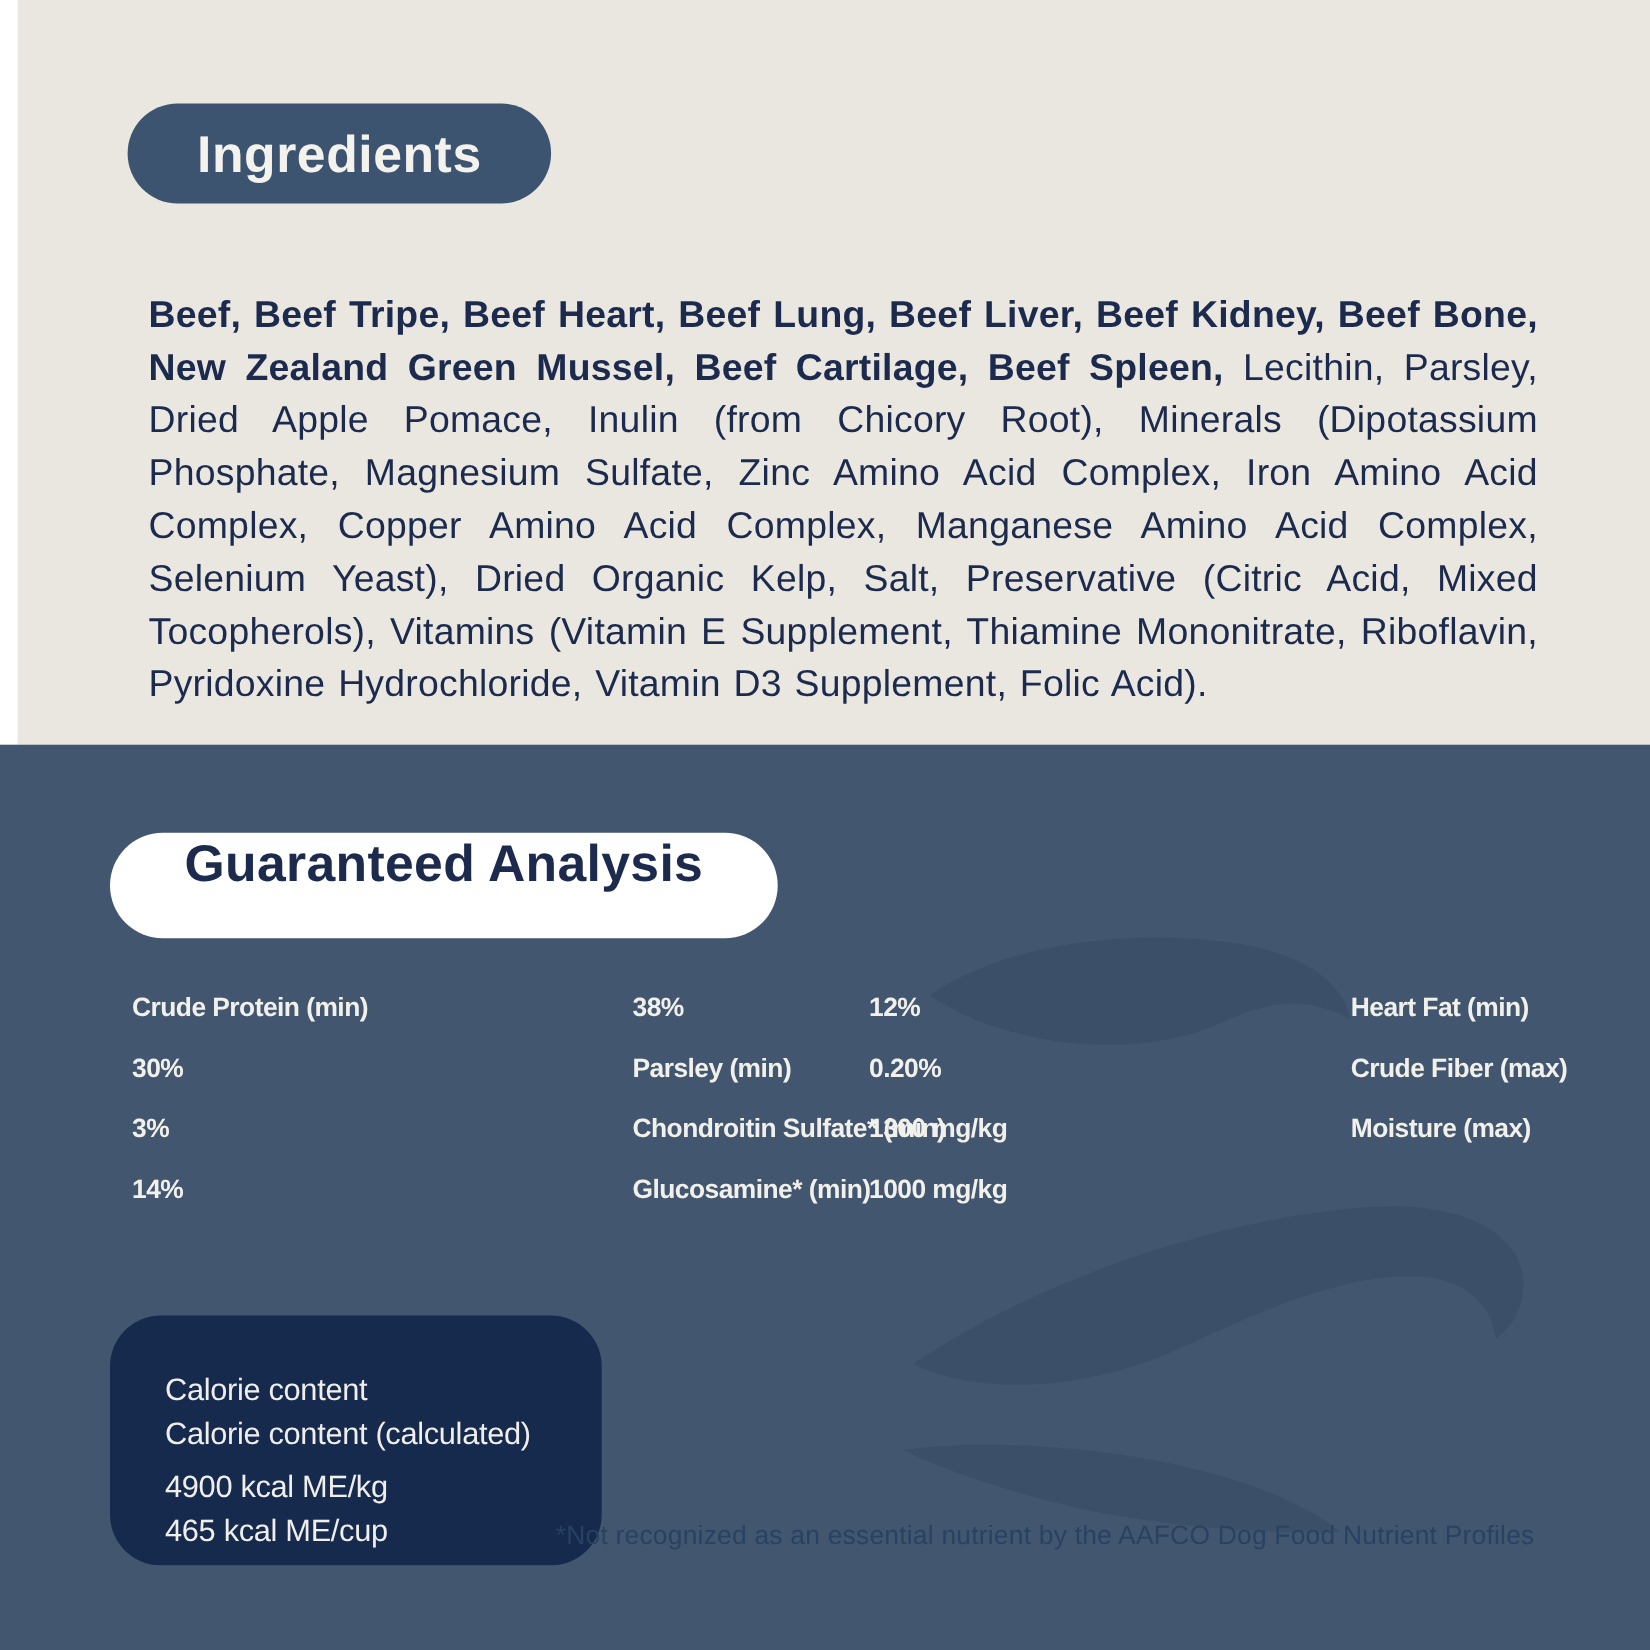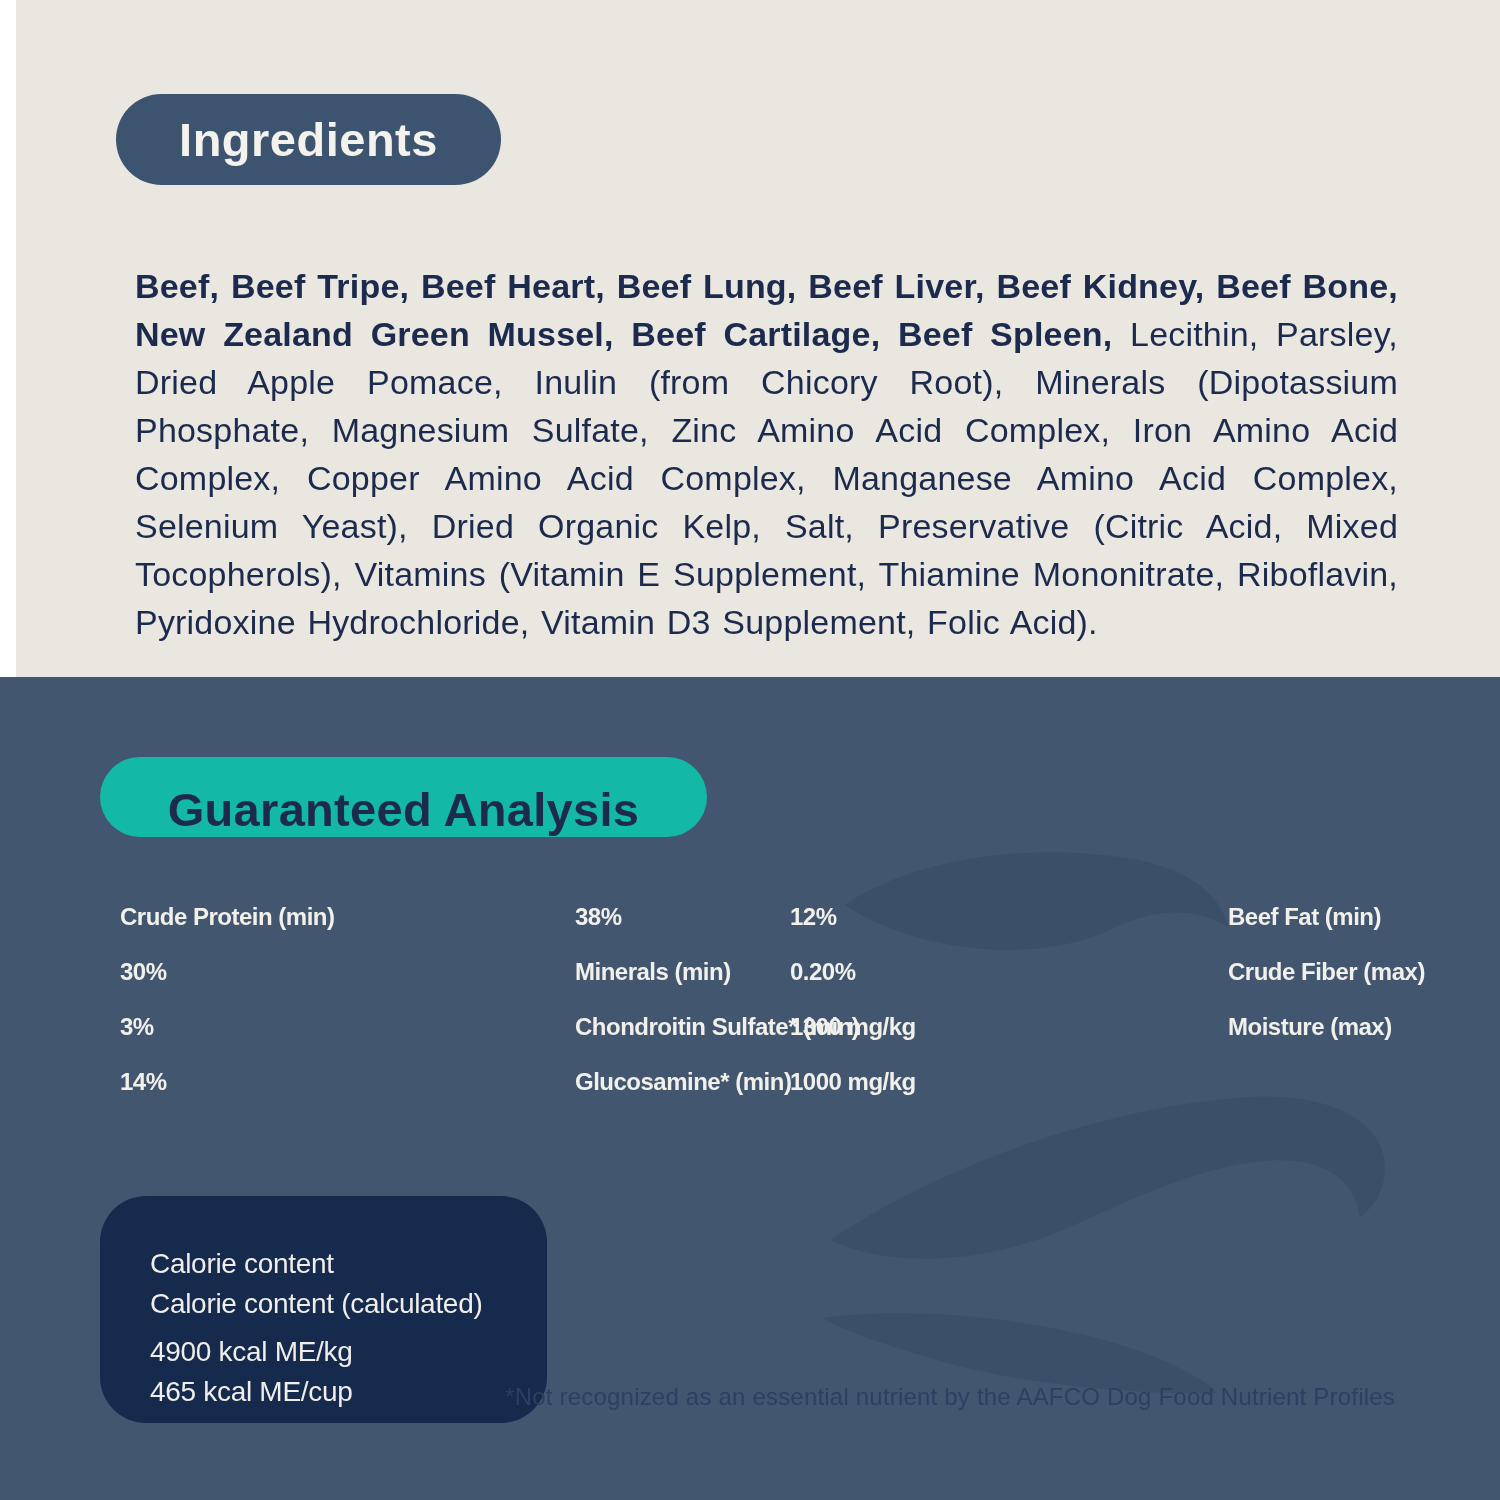--- a/index.html
+++ b/index.html
@@ -34,23 +34,23 @@
   .dark-section{
     position:absolute;left:0;top:677px;width:1500px;height:823px;
     background:#42576F;overflow:hidden;
   }
   .swoosh{
     position:absolute;left:790px;top:158px;width:640px;height:560px;
   }
   .swoosh path{fill:#3B5068;}
   .pill-cream{
     position:absolute;left:100px;top:80px;
-    width:607px;height:80px;
-    background:#14b8a6;border-radius:999px;
-    display:flex;align-items:flex-end;justify-content:center;
+    width:607px;height:96px;
+    background:#ffffff;border-radius:999px;
+    display:flex;align-items:flex-start;justify-content:center;
     color:#1C2B4D;font-size:47px;font-weight:700;letter-spacing:0.3px;
   }
   .analysis-grid{
     position:absolute;left:120px;top:212px;right:60px;
     display:grid;
     grid-template-columns:455px 215px 438px auto;
     grid-auto-rows:55px;
     align-items:center;
   }
   .analysis-grid .cell{
@@ -94,23 +94,23 @@
 
     <div class="pill-cream">
       <span>Guaranteed Analysis</span>
     </div>
 
     <div class="analysis-grid">
       <div class="cell">Crude Protein (min)</div>
       <div class="cell">38%</div>
       <div class="cell">12%</div>
 
-      <div class="cell">Beef Fat (min)</div>
+      <div class="cell">Heart Fat (min)</div>
       <div class="cell">30%</div>
-      <div class="cell">Minerals (min)</div>
+      <div class="cell">Parsley (min)</div>
       <div class="cell">0.20%</div>
 
       <div class="cell">Crude Fiber (max)</div>
       <div class="cell">3%</div>
       <div class="cell">Chondroitin Sulfate* (min)</div>
       <div class="cell">1300 mg/kg</div>
 
       <div class="cell">Moisture (max)</div>
       <div class="cell">14%</div>
       <div class="cell">Glucosamine* (min)</div>

